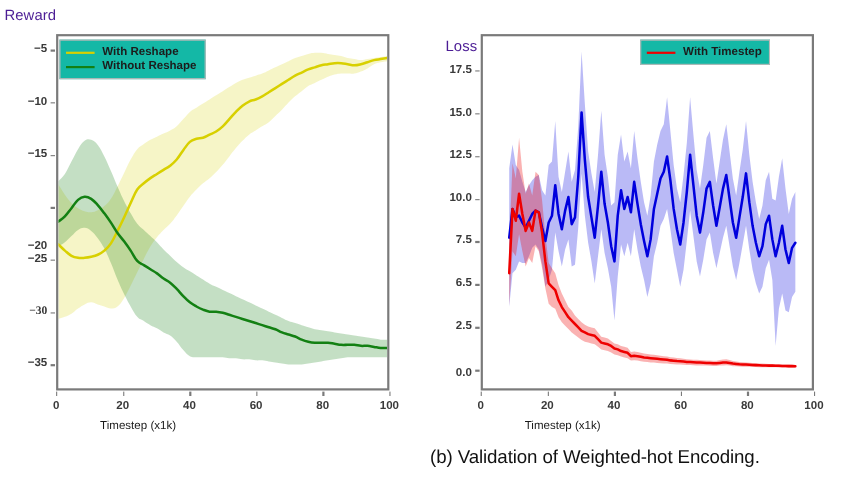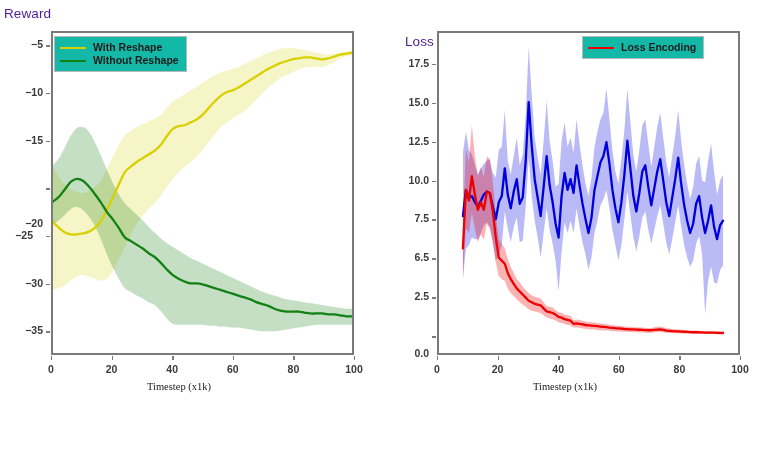--- a/index.html
+++ b/index.html
@@ -10,21 +10,21 @@
   .panel-b{left:383px;}
   .axis-title{position:absolute;font-size:13.5px;color:#4c1d95;letter-spacing:.1px;white-space:nowrap;}
   .plotbox{position:absolute;border:2px solid #7a7a7a;background:#ffffff;box-sizing:border-box;overflow:hidden;}
   .svgplot{position:absolute;left:0;top:0;}
   .ytick,.xtick{position:absolute;font-size:10.5px;font-weight:bold;color:#3a3a3a;white-space:nowrap;}
   .ytick{text-align:right;}
   .xtick{text-align:center;}
   .tickmark{position:absolute;background:#7a7a7a;}
   .tm-y{width:4px;height:1.4px;}
   .tm-x{width:1.4px;height:4px;}
-  .xlabel{position:absolute;font-size:10.5px;color:#1a1a1a;text-align:right;white-space:nowrap;font-family:Liberation Serif, serif;}
+  .xlabel{position:absolute;font-size:10.5px;color:#1a1a1a;text-align:left;white-space:nowrap;}
   .caption{position:absolute;font-size:17px;color:#111;white-space:nowrap;letter-spacing:-.1px;}
   .legend{position:absolute;background:#14b8a6;border:1px solid #b8b8b8;box-sizing:border-box;padding:4px 7px 4px 5px;}
   .legrow{display:flex;align-items:center;height:13px;}
   .legline{width:26px;height:0;border-top-width:2.2px;border-top-style:solid;margin-right:7px;flex:none;}
   .legtext{font-size:10.5px;font-weight:bold;color:#1c1c1c;white-space:nowrap;line-height:13px;}
 </style>
 </head>
 <body>
 
 <div class="figure">
@@ -53,23 +53,23 @@
 
     <div id="ticksA">
         <div class="ytick" style="left: 11px; width: 32px; top: 38.2941px;">−5</div>
         <div class="tickmark tm-y" style="left: 46px; top: 45.2941px;"></div>
         <div class="ytick" style="left: 11px; width: 32px; top: 85.9412px;">−10</div>
         <div class="tickmark tm-y" style="left: 46px; top: 92.9412px;"></div>
         <div class="ytick" style="left: 11px; width: 32px; top: 133.588px;">−15</div>
         <div class="tickmark tm-y" style="left: 46px; top: 140.588px;"></div>
         <div class="ytick" style="left: 11px; width: 32px; top: 181.235px; margin-top: 36px;">−20</div>
         <div class="tickmark tm-y" style="left: 46px; top: 188.235px;"></div>
-        <div class="ytick" style="left: 1px; width: 32px; top: 228.882px;">−25</div>
+        <div class="ytick" style="left: 11px; width: 32px; top: 228.882px;">−25</div>
         <div class="tickmark tm-y" style="left: 46px; top: 235.882px;"></div>
-        <div class="ytick" style="left: 11px; width: 32px; top: 276.529px;">−30</div>
+        <div class="ytick" style="left: 11px; width: 32px; top: 276.529px; font-family: Liberation Serif, serif;">−30</div>
         <div class="tickmark tm-y" style="left: 46px; top: 283.529px;"></div>
         <div class="ytick" style="left: 11px; width: 32px; top: 324.176px;">−35</div>
         <div class="tickmark tm-y" style="left: 46px; top: 331.176px;"></div>
         <div class="xtick" style="left: 31px; width: 40px; top: 363px;">0</div>
         <div class="tickmark tm-x" style="left: 51px; top: 356px;"></div>
         <div class="xtick" style="left: 91.6px; width: 40px; top: 363px;">20</div>
         <div class="tickmark tm-x" style="left: 111.6px; top: 356px;"></div>
         <div class="xtick" style="left: 152.2px; width: 40px; top: 363px;">40</div>
         <div class="tickmark tm-x" style="left: 172.2px; top: 356px;"></div>
         <div class="xtick" style="left: 212.8px; width: 40px; top: 363px;">60</div>
@@ -90,51 +90,52 @@
           <path d="M23.92 120.00 L26.91 98.46 L29.90 116.92 L32.89 121.54 L35.88 132.31 L38.87 141.54 L41.86 135.38 L44.85 130.77 L47.84 127.69 L50.83 126.15 L53.82 140.00 L56.81 144.62 L59.80 116.92 L62.79 113.85 L65.78 76.92 L68.77 127.69 L71.76 141.54 L74.75 123.08 L77.74 104.62 L80.73 132.31 L83.72 121.54 L86.71 81.54 L89.70 13.85 L92.69 61.54 L95.68 104.62 L98.67 124.62 L101.66 141.54 L104.65 107.69 L107.64 67.69 L110.63 107.69 L113.62 127.69 L116.61 153.85 L119.60 150.77 L122.59 107.69 L125.58 89.23 L128.57 113.85 L131.56 104.62 L134.55 120.00 L137.54 86.15 L140.53 110.77 L143.52 132.31 L146.51 150.77 L149.50 163.08 L152.49 144.62 L155.48 113.85 L158.47 98.46 L161.46 86.15 L164.45 80.00 L167.44 55.38 L170.43 86.15 L173.42 116.92 L176.41 138.46 L179.40 150.77 L182.39 126.15 L185.38 96.92 L188.37 55.38 L191.36 89.23 L194.35 121.54 L197.34 138.46 L200.33 116.92 L203.32 92.31 L206.31 86.15 L209.30 110.77 L212.29 133.85 L215.28 113.85 L218.27 93.85 L221.26 80.00 L224.25 104.62 L227.24 129.23 L230.23 144.62 L233.22 123.08 L236.21 103.08 L239.20 76.92 L242.19 107.69 L245.18 132.31 L248.17 150.77 L251.16 166.15 L254.15 153.85 L257.14 130.77 L260.13 123.08 L263.12 147.69 L266.11 149.23 L269.10 127.69 L272.09 110.77 L275.08 138.46 L278.07 161.54 L281.06 147.69 L284.05 141.54 L284.05 232.31 L281.06 236.92 L278.07 250.77 L275.08 249.23 L272.09 233.85 L269.10 247.69 L266.11 281.54 L263.12 221.54 L260.13 203.08 L257.14 210.77 L254.15 227.69 L251.16 233.85 L248.17 224.62 L245.18 212.31 L242.19 193.85 L239.20 172.31 L236.21 189.23 L233.22 206.15 L230.23 221.54 L227.24 209.23 L224.25 190.77 L221.26 172.31 L218.27 183.08 L215.28 196.92 L212.29 210.77 L209.30 196.92 L206.31 178.46 L203.32 184.62 L200.33 203.08 L197.34 218.46 L194.35 204.62 L191.36 181.54 L188.37 158.46 L185.38 186.15 L182.39 212.31 L179.40 227.69 L176.41 212.31 L173.42 196.92 L170.43 175.38 L167.44 156.92 L164.45 166.15 L161.46 172.31 L158.47 187.69 L155.48 200.00 L152.49 224.62 L149.50 236.92 L146.51 221.54 L143.52 209.23 L140.53 193.85 L137.54 175.38 L134.55 200.00 L131.56 187.69 L128.57 200.00 L125.58 189.23 L122.59 218.46 L119.60 258.46 L116.61 227.69 L113.62 210.77 L110.63 196.92 L107.64 175.38 L104.65 200.00 L101.66 224.62 L98.67 204.62 L95.68 187.69 L92.69 163.08 L89.70 124.62 L86.71 173.85 L83.72 207.69 L80.73 209.23 L77.74 184.62 L74.75 193.85 L71.76 209.23 L68.77 195.38 L65.78 178.46 L62.79 212.31 L59.80 221.54 L56.81 227.69 L53.82 207.69 L50.83 193.85 L47.84 189.23 L44.85 192.31 L41.86 200.00 L38.87 206.15 L35.88 206.15 L32.89 204.62 L29.90 212.31 L26.91 215.38 L23.92 246.15 Z" fill="rgba(0,0,221,0.27)" stroke="none"></path>
           <path d="M23.92 189.23 L26.91 115.38 L29.90 129.23 L32.89 92.31 L35.88 123.08 L38.87 143.08 L41.86 133.85 L44.85 144.62 L47.84 123.08 L50.83 126.15 L53.82 149.23 L56.81 181.54 L59.80 206.15 L62.79 210.77 L65.78 215.38 L68.77 226.15 L71.76 233.85 L74.75 240.00 L77.74 246.15 L80.73 249.23 L83.72 253.85 L86.71 256.92 L89.70 260.00 L92.69 262.31 L95.68 263.85 L98.67 264.62 L101.66 265.38 L104.65 269.23 L107.64 273.08 L110.63 273.85 L113.62 274.62 L116.61 276.92 L119.60 279.23 L122.59 280.00 L125.58 281.54 L128.57 282.31 L131.56 283.08 L134.55 286.92 L137.54 286.46 L140.53 286.92 L143.52 287.69 L146.51 288.46 L149.50 288.92 L152.49 289.23 L155.48 289.54 L158.47 290.00 L161.46 290.46 L164.45 290.77 L167.44 291.08 L170.43 291.69 L173.42 292.00 L176.41 292.46 L179.40 292.77 L182.39 293.08 L185.38 293.54 L188.37 293.85 L191.36 294.00 L194.35 294.15 L197.34 294.31 L200.33 294.46 L203.32 294.62 L206.31 294.77 L209.30 294.92 L212.29 294.92 L215.28 294.31 L218.27 293.85 L221.26 293.54 L224.25 294.31 L227.24 295.08 L230.23 295.54 L233.22 296.00 L236.21 296.31 L239.20 296.46 L242.19 296.77 L245.18 296.92 L248.17 297.23 L251.16 297.38 L254.15 297.54 L257.14 297.69 L260.13 297.85 L263.12 298.00 L266.11 298.15 L269.10 298.15 L272.09 298.31 L275.08 298.46 L278.07 298.46 L281.06 298.62 L284.05 298.77 L284.05 301.23 L281.06 301.23 L278.07 301.23 L275.08 301.08 L272.09 301.08 L269.10 301.08 L266.11 300.92 L263.12 300.92 L260.13 300.92 L257.14 300.77 L254.15 300.77 L251.16 300.77 L248.17 300.62 L245.18 300.62 L242.19 300.46 L239.20 300.31 L236.21 300.31 L233.22 300.15 L230.23 300.00 L227.24 299.85 L224.25 299.38 L221.26 299.08 L218.27 299.23 L215.28 299.38 L212.29 299.69 L209.30 299.69 L206.31 299.54 L203.32 299.38 L200.33 299.38 L197.34 299.23 L194.35 299.23 L191.36 299.08 L188.37 298.92 L185.38 298.77 L182.39 298.62 L179.40 298.46 L176.41 298.31 L173.42 298.15 L170.43 297.85 L167.44 297.54 L164.45 297.38 L161.46 297.23 L158.47 296.92 L155.48 296.62 L152.49 296.46 L149.50 296.15 L146.51 295.85 L143.52 295.38 L140.53 294.77 L137.54 294.46 L134.55 294.62 L131.56 292.62 L128.57 292.00 L125.58 291.08 L122.59 290.00 L119.60 289.23 L116.61 287.38 L113.62 286.15 L110.63 285.38 L107.64 284.62 L104.65 282.31 L101.66 280.00 L98.67 279.23 L95.68 278.46 L92.69 277.69 L89.70 276.15 L86.71 273.85 L83.72 271.54 L80.73 269.23 L77.74 266.15 L74.75 263.08 L71.76 260.00 L68.77 255.38 L65.78 247.69 L62.79 246.15 L59.80 243.08 L56.81 229.23 L53.82 210.77 L50.83 195.38 L47.84 190.77 L44.85 206.15 L41.86 201.54 L38.87 209.23 L35.88 195.38 L32.89 180.00 L29.90 200.00 L26.91 195.38 L23.92 244.62 Z" fill="rgba(238,0,0,0.3)" stroke="none"></path>
           <path d="M23.92 183.08 L26.91 156.92 L29.90 164.62 L32.89 163.08 L35.88 169.23 L38.87 173.85 L41.86 167.69 L44.85 161.54 L47.84 158.46 L50.83 160.00 L53.82 173.85 L56.81 186.15 L59.80 169.23 L62.79 163.08 L65.78 135.38 L68.77 161.54 L71.76 175.38 L74.75 158.46 L77.74 146.15 L80.73 170.77 L83.72 164.62 L86.71 127.69 L89.70 69.23 L92.69 112.31 L95.68 146.15 L98.67 164.62 L101.66 183.08 L104.65 153.85 L107.64 123.08 L110.63 152.31 L113.62 169.23 L116.61 190.77 L119.60 204.62 L122.59 163.08 L125.58 140.00 L128.57 156.92 L131.56 146.15 L134.55 160.00 L137.54 132.31 L140.53 152.31 L143.52 170.77 L146.51 186.15 L149.50 200.00 L152.49 184.62 L155.48 156.92 L158.47 143.08 L161.46 129.23 L164.45 123.08 L167.44 109.23 L170.43 130.77 L173.42 156.92 L176.41 175.38 L179.40 189.23 L182.39 169.23 L185.38 141.54 L188.37 107.69 L191.36 135.38 L194.35 163.08 L197.34 178.46 L200.33 160.00 L203.32 138.46 L206.31 132.31 L209.30 153.85 L212.29 172.31 L215.28 155.38 L218.27 138.46 L221.26 126.15 L224.25 147.69 L227.24 169.23 L230.23 183.08 L233.22 164.62 L236.21 146.15 L239.20 124.62 L242.19 150.77 L245.18 172.31 L248.17 187.69 L251.16 200.00 L254.15 190.77 L257.14 170.77 L260.13 163.08 L263.12 184.62 L266.11 200.00 L269.10 187.69 L272.09 172.31 L275.08 193.85 L278.07 206.15 L281.06 192.31 L284.05 187.69" fill="none" stroke="#0000dd" stroke-width="2.3" stroke-linejoin="round" stroke-linecap="round"></path>
           <path d="M23.92 215.38 L26.91 156.92 L29.90 167.69 L32.89 143.08 L35.88 161.54 L38.87 176.92 L41.86 169.23 L44.85 176.92 L47.84 158.46 L50.83 160.00 L53.82 178.46 L56.81 204.62 L59.80 224.62 L62.79 227.69 L65.78 230.77 L68.77 240.00 L71.76 246.15 L74.75 250.77 L77.74 255.38 L80.73 258.46 L83.72 261.54 L86.71 264.62 L89.70 267.69 L92.69 269.23 L95.68 270.77 L98.67 271.54 L101.66 272.31 L104.65 275.38 L107.64 278.46 L110.63 279.23 L113.62 280.00 L116.61 281.54 L119.60 283.85 L122.59 284.62 L125.58 286.15 L128.57 286.92 L131.56 287.69 L134.55 290.77 L137.54 290.46 L140.53 290.77 L143.52 291.38 L146.51 292.00 L149.50 292.31 L152.49 292.62 L155.48 292.92 L158.47 293.23 L161.46 293.54 L164.45 293.85 L167.44 294.15 L170.43 294.62 L173.42 294.92 L176.41 295.23 L179.40 295.38 L182.39 295.69 L185.38 296.00 L188.37 296.15 L191.36 296.31 L194.35 296.46 L197.34 296.62 L200.33 296.77 L203.32 296.92 L206.31 297.08 L209.30 297.23 L212.29 297.23 L215.28 296.92 L218.27 296.62 L221.26 296.46 L224.25 296.92 L227.24 297.54 L230.23 297.85 L233.22 298.15 L236.21 298.31 L239.20 298.46 L242.19 298.62 L245.18 298.77 L248.17 298.92 L251.16 299.08 L254.15 299.23 L257.14 299.23 L260.13 299.38 L263.12 299.38 L266.11 299.54 L269.10 299.54 L272.09 299.69 L275.08 299.69 L278.07 299.85 L281.06 299.85 L284.05 300.00" fill="none" stroke="#ee0000" stroke-width="2.3" stroke-linejoin="round" stroke-linecap="round"></path>
         </svg>
     </div>
 
     <div class="legend" style="left:199px;top:36px;">
       <div class="legrow">
         <span class="legline" id="legB1" style="border-top-color: rgb(238, 0, 0);"></span>
-        <span class="legtext">Loss Encoding</span>
+        <span class="legtext">With Timestep</span>
       </div>
     </div>
 
     <div id="ticksB">
         <div class="ytick" style="left: 14px; width: 32px; top: 56.7115px;">17.5</div>
         <div class="tickmark tm-y" style="left: 49px; top: 63.7115px;"></div>
         <div class="ytick" style="left: 14px; width: 32px; top: 95.6538px;">15.0</div>
         <div class="tickmark tm-y" style="left: 49px; top: 102.654px;"></div>
         <div class="ytick" style="left: 14px; width: 32px; top: 134.596px;">12.5</div>
         <div class="tickmark tm-y" style="left: 49px; top: 141.596px;"></div>
         <div class="ytick" style="left: 14px; width: 32px; top: 173.538px;">10.0</div>
         <div class="tickmark tm-y" style="left: 49px; top: 180.538px;"></div>
         <div class="ytick" style="left: 14px; width: 32px; top: 212.481px;">7.5</div>
         <div class="tickmark tm-y" style="left: 49px; top: 219.481px;"></div>
         <div class="ytick" style="left: 14px; width: 32px; top: 251.423px;">6.5</div>
         <div class="tickmark tm-y" style="left: 49px; top: 258.423px;"></div>
         <div class="ytick" style="left: 14px; width: 32px; top: 290.365px;">2.5</div>
         <div class="tickmark tm-y" style="left: 49px; top: 297.365px;"></div>
-        <div class="ytick" style="left: 14px; width: 32px; top: 347px;">0.0</div>
+        <div class="ytick" style="left: 14px; width: 32px; top: 333px;">0.0</div>
         <div class="tickmark tm-y" style="left: 49px; top: 336.308px;"></div>
         <div class="xtick" style="left: 34px; width: 40px; top: 363px;">0</div>
         <div class="tickmark tm-x" style="left: 54px; top: 356px;"></div>
         <div class="xtick" style="left: 94.6px; width: 40px; top: 363px;">20</div>
         <div class="tickmark tm-x" style="left: 114.6px; top: 356px;"></div>
         <div class="xtick" style="left: 155.2px; width: 40px; top: 363px;">40</div>
         <div class="tickmark tm-x" style="left: 175.2px; top: 356px;"></div>
         <div class="xtick" style="left: 215.8px; width: 40px; top: 363px;">60</div>
         <div class="tickmark tm-x" style="left: 235.8px; top: 356px;"></div>
         <div class="xtick" style="left: 276.4px; width: 40px; top: 363px;">80</div>
         <div class="tickmark tm-x" style="left: 296.4px; top: 356px;"></div>
         <div class="xtick" style="left: 337px; width: 40px; top: 363px;">100</div>
         <div class="tickmark tm-x" style="left: 357px; top: 356px;"></div>
       </div>
 
     <div class="xlabel" style="left:154px;top:381px;width:120px;margin-left:-60px;">Timestep (x1k)</div>
+    <div class="caption" style="left:8px;top:406px;">(b) Validation of Weighted-hot Encoding.</div>
   </div>
 
 </div>
 
 </body></html>

